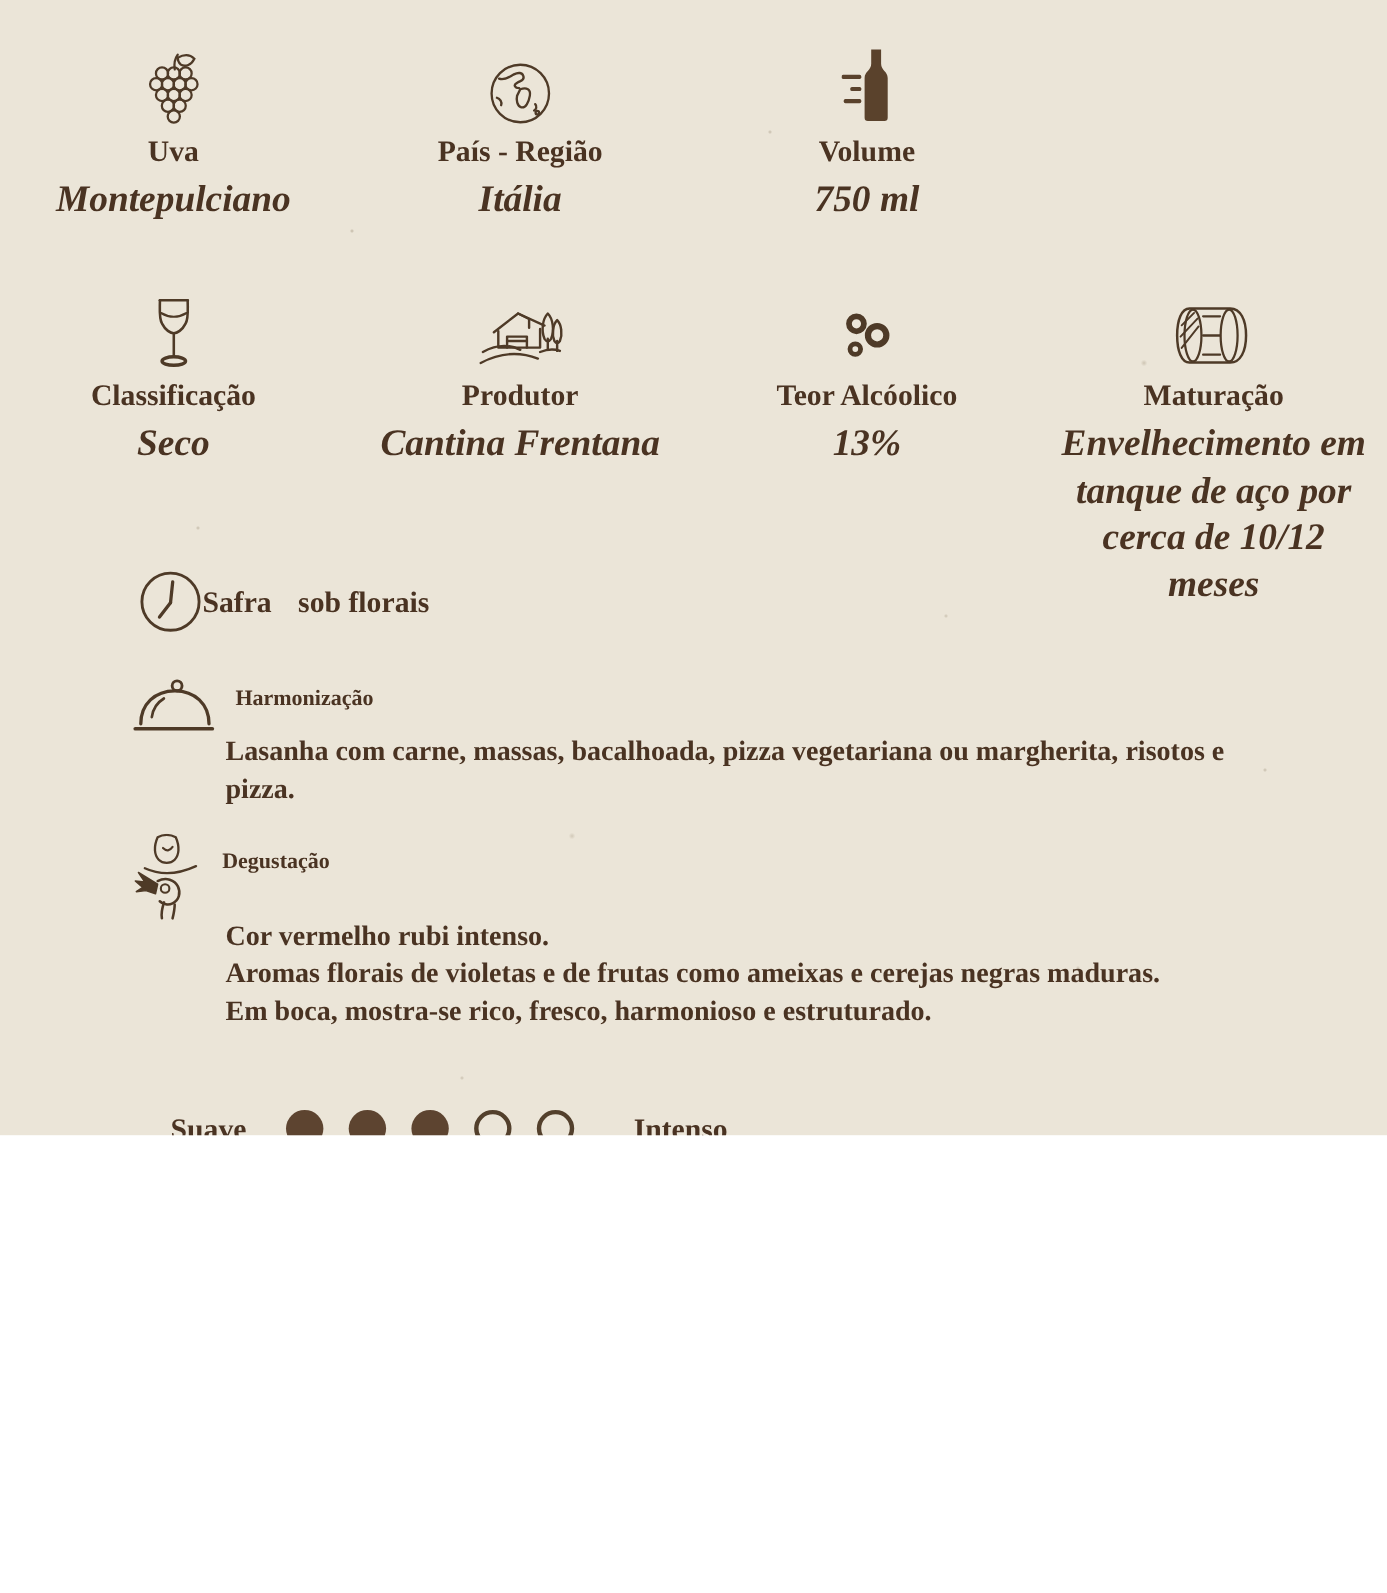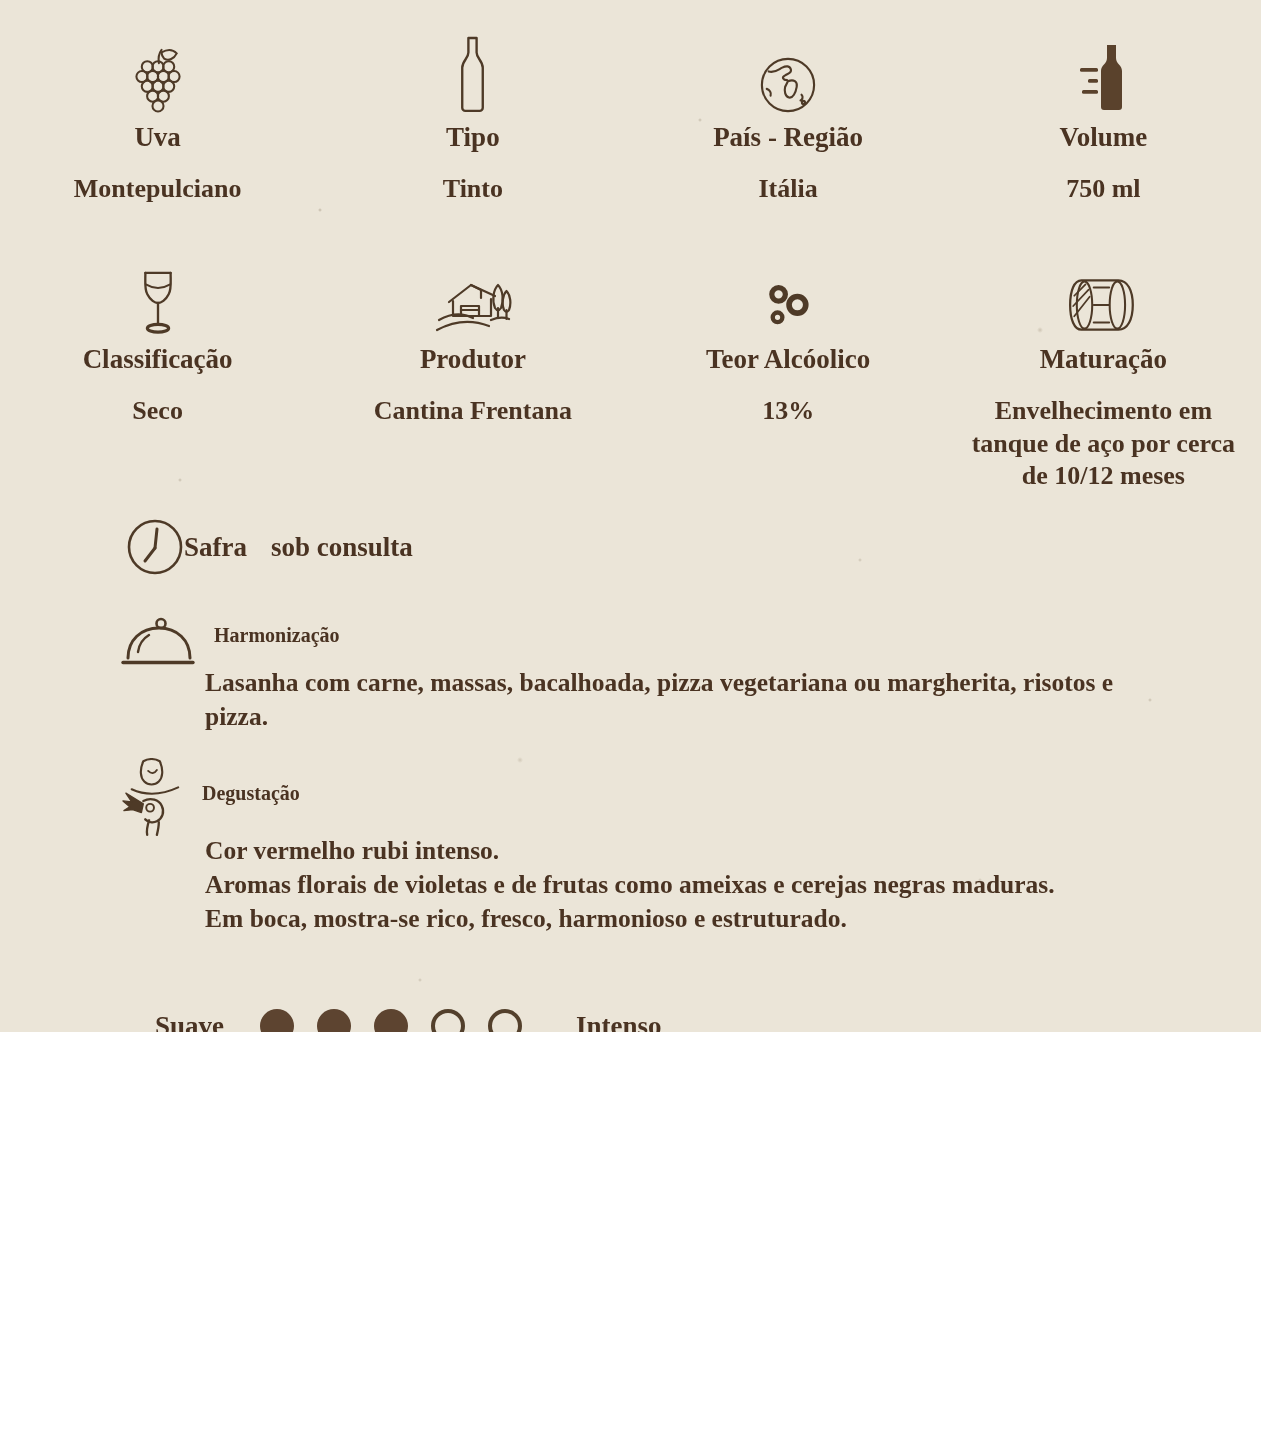--- a/index.html
+++ b/index.html
@@ -30,21 +30,21 @@
   }
   .icon svg{display:block;}
   .icon{line-height:0;}
   
   .grid-row{position:absolute;left:0;width:1261px;display:grid;grid-template-columns:repeat(4,1fr);}
   .row1{top:28px;}
   .row2{top:250px;}
   .cell{display:flex;flex-direction:column;align-items:center;text-align:center;}
   .icon-box{height:86px;display:flex;align-items:flex-end;justify-content:center;}
   .cell-label{font-size:27px;line-height:1.15;margin-top:8px;}
-  .cell-value{font-size:26px;line-height:1.25;margin-top:20px;max-width:292px;}
+  .cell-value{font-size:34px;line-height:1.25;margin-top:8px;max-width:292px;font-style:italic;}
   
   .feature{position:absolute;}
   .feature-title{font-size:20px;}
   .body-text{position:absolute;font-size:25.5px;line-height:1.34;width:950px;}
   .safra-text{font-size:27px;}
   .safra-gap{display:inline-block;width:24px;}
   
   .scale-row{position:absolute;top:1006px;left:155px;display:flex;align-items:center;height:40px;}
   .scale-label{font-size:27px;text-align:right;}
   .dots{display:flex;align-items:center;gap:23px;margin-left:36px;margin-right:54px;}
@@ -77,31 +77,20 @@
           <circle cx="23" cy="54" r="6.2"></circle>
               <circle cx="35" cy="54" r="6.2"></circle>
           <circle cx="29" cy="65" r="6.2"></circle>
         </svg>
       </span>
         </div>
       <div class="cell-label">Uva</div>
       <div class="cell-value">Montepulciano</div>
     </div>
 
-    <div class="cell">
-      <div class="icon-box">
-          <span class="icon">
-        <svg width="27" height="78" viewBox="0 0 26 76" fill="none" stroke="#4e3a27" stroke-width="2.3" stroke-linejoin="round">
-          <path d="M9 2 h8 v14 c0 6 6 8 6 15 v39 a3 3 0 0 1 -3 3 H6 a3 3 0 0 1 -3 -3 V31 c0 -7 6 -9 6 -15 z"></path>
-        </svg>
-      </span>
-        </div>
-      <div class="cell-label">Tipo</div>
-      <div class="cell-value">Tinto</div>
-    </div>
 
     <div class="cell">
       <div class="icon-box">
           <span class="icon">
         <svg width="58" height="58" viewBox="0 0 60 60" fill="none" stroke="#4e3a27" stroke-width="2.2" stroke-linecap="round">
           <circle cx="30" cy="30" r="27"></circle>
           <path d="M10 16 c6 2 10 -2 14 -4 c4 -2 8 -2 9 2 c1 4 -3 4 -6 6 c-4 2 -2 5 2 5"></path>
           <path d="M30 26 c6 -2 10 0 9 6 c-1 6 -4 12 -8 11 c-4 -1 -5 -7 -4 -11 z"></path>
           <path d="M44 40 c2 2 1 5 -1 6"></path>
           <circle cx="46" cy="48" r="1.6"></circle>
@@ -208,21 +197,21 @@
   <div class="feature" style="top:518px;left:126px;display:flex;align-items:center;">
     <span class="icon">
       <svg width="58" height="58" viewBox="0 0 58 58" fill="none" stroke="#4e3a27" stroke-linecap="round">
         <circle cx="29" cy="29" r="26" stroke-width="2.6"></circle>
         <path d="M29 30 L31 11" stroke-width="3"></path>
         <path d="M29 30 L19 43" stroke-width="3"></path>
       </svg>
     </span>
     <span class="safra-text" style="">Safra</span>
     <span class="safra-gap"></span>
-    <span class="safra-text">sob consulta</span>
+    <span class="safra-text">sob florais</span>
   </div>
 
   <div class="feature" style="top:616px;left:120px;display:flex;align-items:flex-start;">
     <span class="icon">
       <svg width="78" height="50" viewBox="0 0 78 50" fill="none" stroke="#4e3a27" stroke-linecap="round">
         <path d="M8 42 C8 24 21 12 39 12 C57 12 70 24 70 42" stroke-width="3"></path>
         <circle cx="41" cy="7.5" r="4.5" stroke-width="2.6"></circle>
         <path d="M18 36 c1 -8 6 -14 11 -17" stroke-width="2.4"></path>
         <path d="M3 46.5 H73" stroke-width="3.4"></path>
       </svg>
@@ -237,21 +226,21 @@
         <path d="M22 3 c-4 9 -3 17 1 21 c4 4 11 4 15 0 c4 -4 5 -12 1 -21 c-5 -3 -12 -3 -17 0 z" stroke-width="2.2"></path>
         <path d="M27 13 q5 5 9 -1" stroke-width="2"></path>
         <path d="M10 32 q22 10 48 -2" stroke-width="2.2"></path>
         <path d="M22 47 L4 36 L10 45 L1 44 L8 50 L2 54 L11 53 L20 56 z" fill="#4e3a27" stroke-width="1.4"></path>
         <path d="M22 44 c8 -4 16 -1 19 5 c3 6 1 13 -5 16 c-4 2 -9 1 -12 -2" stroke-width="2.4"></path>
         <circle cx="29" cy="51" r="4" stroke-width="2"></circle>
         <path d="M28 64 c-2 6 -3 10 -2 15" stroke-width="2.4"></path>
         <path d="M38 66 c0 5 -1 9 -2 13" stroke-width="2.4"></path>
       </svg>
     </span>
-    <span class="feature-title" style="margin-left:18px;margin-top:24px;">Degustação</span>
+    <span class="feature-title" style="margin-left:18px;margin-top:14px;">Degustação</span>
   </div>
   <div class="body-text" style="top:834px;left:205px;">
     <div>Cor vermelho rubi intenso.</div>
     <div>Aromas florais de violetas e de frutas como ameixas e cerejas negras maduras.</div>
     <div>Em boca, mostra-se rico, fresco, harmonioso e estruturado.</div>
   </div>
 
   <div class="scale-row">
     <span class="scale-label">Suave</span>
     <span class="dots">

